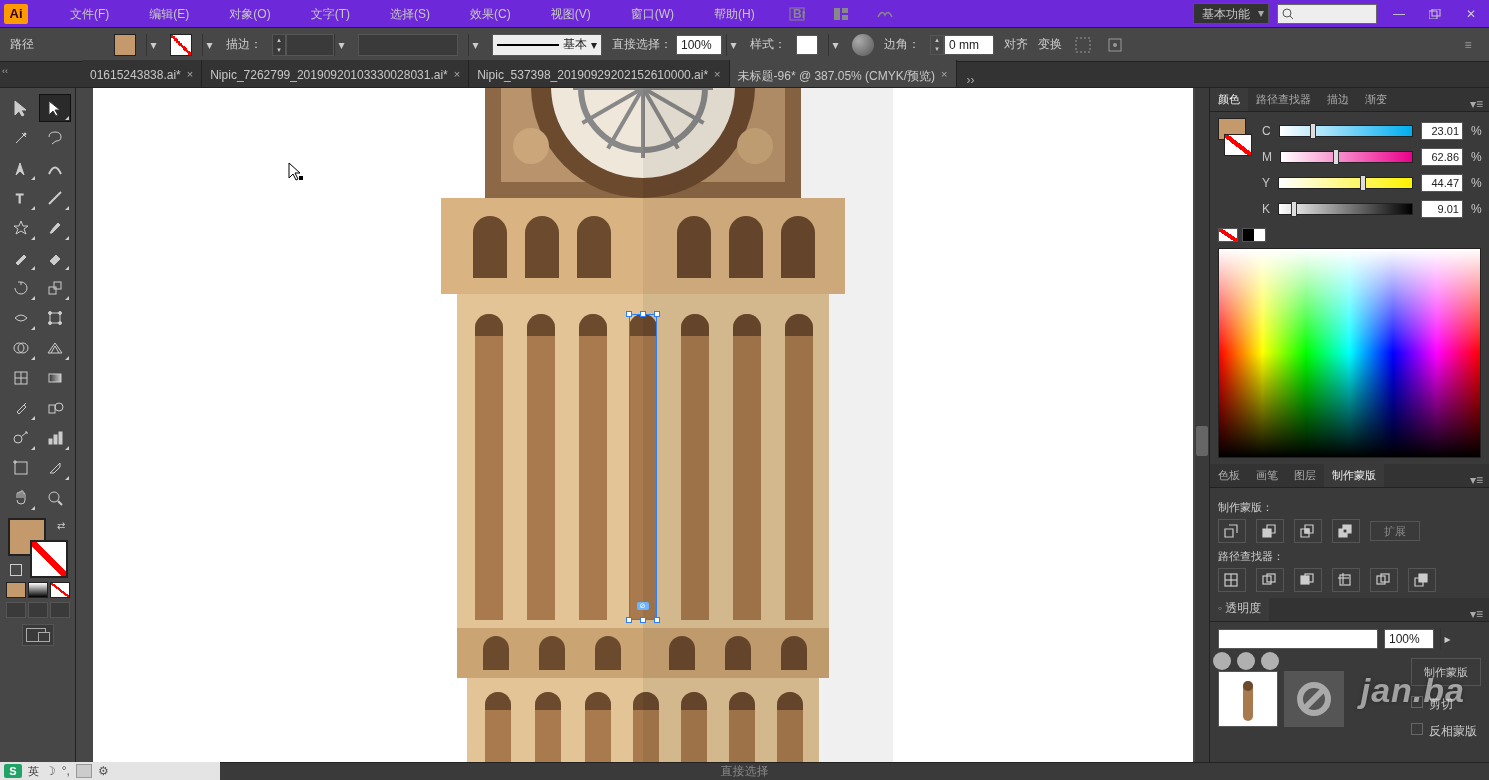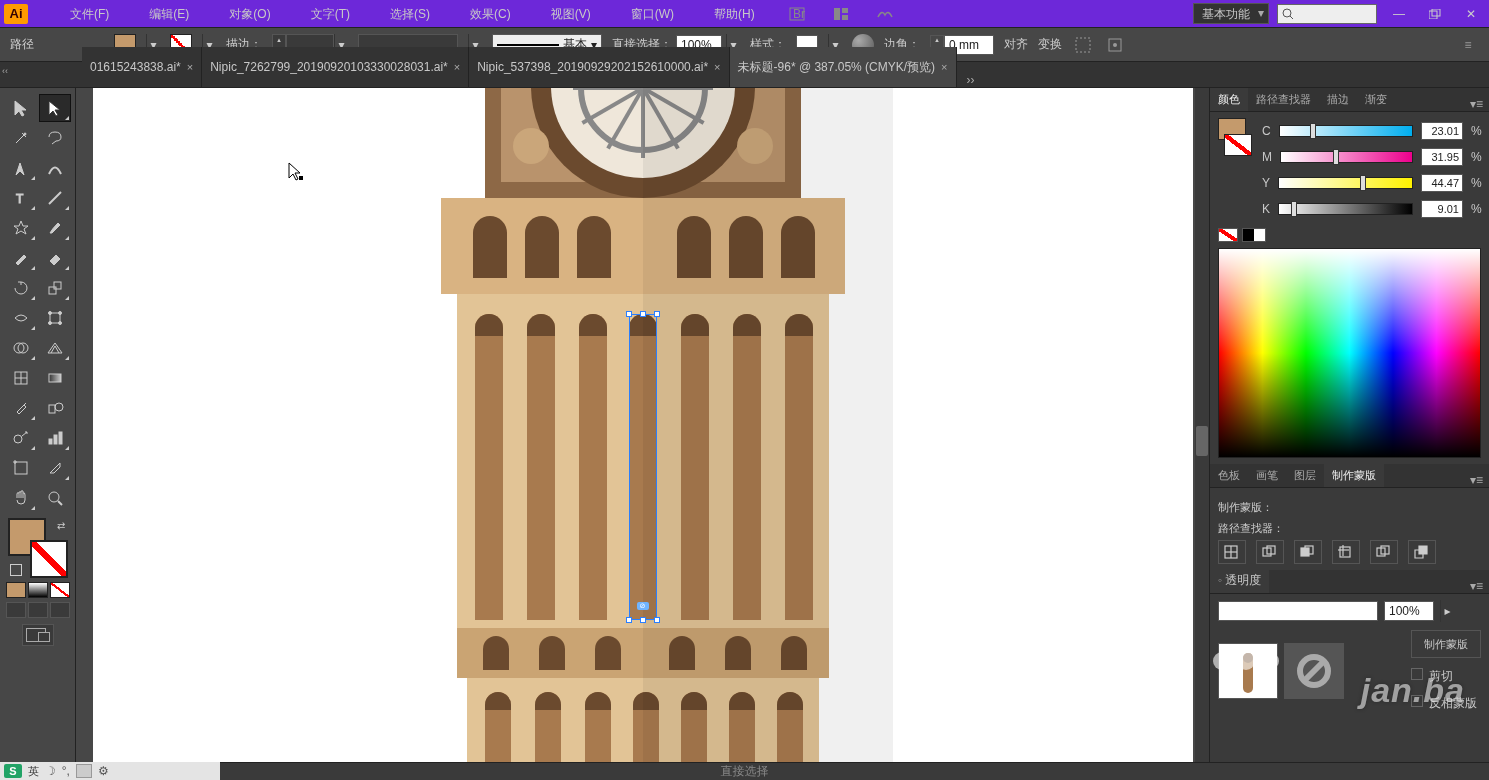--- a/index.html
+++ b/index.html
@@ -3,21 +3,21 @@
 <meta charset="utf-8">
 <style>
 * { margin:0; padding:0; box-sizing:border-box; font-family:"Microsoft YaHei",Arial,sans-serif; font-size:12px; color:#c8c8c8; }
 body { background:#333333; width:1489px; height:780px; overflow:hidden; position:relative; }
 
 
 .menubar { height:28px; background:#6d28d9; display:flex; align-items:center; padding:0 4px; border-bottom:1px solid #222;gap:20px; }
 .ai-logo { width:24px; height:20px; background:#ff9a00; color:#330000; font-weight:bold; display:flex; align-items:center; justify-content:center; border-radius:2px; margin-right:12px; font-size:13px; }
 .menubar .menu-item { padding:0 10px; line-height:28px; cursor:default; }
 .menubar .menu-group-right { margin-left:auto; display:flex; align-items:center; gap:8px; }
-.menubar .icon-box { width:24px; height:20px; display:flex; align-items:center; justify-content:center; color:#888; }
+.menubar .icon-box { width:24px; height:20px; display:flex; align-items:center; justify-content:center; color:#888;font-weight:bold; }
 .workspace-select { background:#333; border:1px solid #555; padding:2px 18px 0 8px; position:relative; }
 .workspace-select::after { content:"▾"; position:absolute; right:4px; top:2px; color:#aaa; }
 .search-box { width:100px; height:20px; background:#eeeeee; border:1px solid #666; display:flex; align-items:center; padding:0 4px; }
 .search-box svg { fill:#555; }
 .win-btn { width:28px; height:20px; display:flex; align-items:center; justify-content:center; color:#ccc; }
 
 
 .controlbar { height:34px; background:#474747; display:flex; align-items:center; padding:0 10px; gap:10px; border-bottom:1px solid #222; }
 .controlbar .lbl { color:#ccc; }
 .swatch { width:22px; height:22px; border:1px solid #222; }
@@ -37,21 +37,21 @@
 .style-sw { width:22px; height:20px; background:#fff; border:1px solid #555; }
 .globe { width:22px; height:22px; border-radius:50%; background:radial-gradient(circle at 30% 30%,#aaa,#555); }
 .corner-dd { display:flex; align-items:center; }
 .corner-dd .val { width:50px; height:20px; background:#fff; color:#222; border:1px solid #555; display:flex; align-items:center; padding:0 4px; }
 .orange { color:#ff9a00; }
 .ctrl-icon { width:22px; height:22px; display:flex; align-items:center; justify-content:center; color:#999; }
 
 
 .tabs-row { display:flex; height:26px; background:#333333; align-items:flex-end; border-bottom:1px solid #222; padding-left:12px; position:relative; }
 .small-chevron { position:absolute; left:2px; top:4px; font-size:9px; color:#aaa; }
-.doc-tab { height:40px; padding:8px 8px; display:flex; align-items:center; gap:6px; background:#333; border-right:1px solid #222; color:#aaa; white-space:nowrap; }
+.doc-tab { height:27px; padding:8px 8px; display:flex; gap:6px; background:#333; border-right:1px solid #222; color:#aaa; white-space:nowrap; }
 .doc-tab.active { background:#474747; color:#eee; }
 .doc-tab .x { color:#aaa; font-size:11px; }
 .tabs-more { margin-left:4px; padding:0 6px; color:#aaa; }
 
 
 .main-area { display:flex; height:calc(780px - 28px - 34px - 26px - 18px); }
 
 
 .toolbox { width:76px; background:#474747; border-right:1px solid #222; display:flex; flex-direction:column; align-items:center; padding-top:6px; }
 .tool-grid { display:grid; grid-template-columns:repeat(2,32px); grid-auto-rows:28px; gap:2px; }
@@ -601,21 +601,21 @@
                 <div class="knob" style="left:23%"></div>
               </div>
               <div class="val">23.01</div>
               <span class="pct">%</span>
             </div>
           <div class="row">
               <span>M</span>
               <div class="sl m">
                 <div class="knob" style="left:40%"></div>
               </div>
-              <div class="val">31.95</div>
+              <div class="val">62.86</div>
               <span class="pct">%</span>
             </div>
           <div class="row">
               <span>Y</span>
               <div class="sl y">
                 <div class="knob" style="left:61%"></div>
               </div>
               <div class="val">44.47</div>
               <span class="pct">%</span>
             </div>
@@ -638,20 +638,46 @@
 
     <div class="panel-tabs">
       <div class="pt">色板</div>
       <div class="pt">画笔</div>
       <div class="pt">图层</div>
       <div class="pt active">制作蒙版</div>
       <div class="panel-menu">▾≡</div>
     </div>
     <div class="panel-body pathfinder">
       <div class="sec-lbl">制作蒙版：</div>
+      <div class="pf-row">
+        <div class="pf-btn">
+            <svg>
+              <path d="M2 6h8v8H2zM6 2h8v8"></path>
+            </svg>
+          </div>
+        <div class="pf-btn">
+            <svg>
+              <path d="M2 6h8v8H2z" fill="#ccc"></path>
+              <path d="M6 2h8v8H6z"></path>
+            </svg>
+          </div>
+        <div class="pf-btn">
+            <svg>
+              <path d="M2 6h8v8H2zM6 2h8v8H6z"></path>
+              <rect x="6" y="6" width="4" height="4" fill="#ccc"></rect>
+            </svg>
+          </div>
+        <div class="pf-btn">
+            <svg>
+              <path d="M2 6h8v8H2zM6 2h8v8H6z" fill="#ccc"></path>
+              <rect x="6" y="6" width="4" height="4" fill="#3a3a3a"></rect>
+            </svg>
+          </div>
+        <div class="expand-btn">扩展</div>
+      </div>
       <div class="sec-lbl">路径查找器：</div>
       <div class="pf-row">
         <div class="pf-btn">
             <svg>
               <rect x="2" y="2" width="12" height="12"></rect>
               <line x1="2" y1="8" x2="14" y2="8"></line>
               <line x1="8" y1="2" x2="8" y2="14"></line>
             </svg>
           </div>
         <div class="pf-btn">

